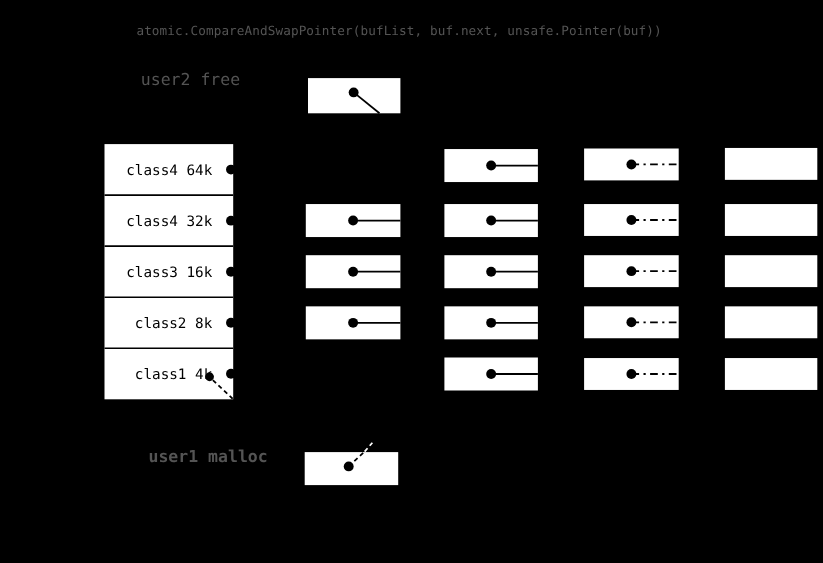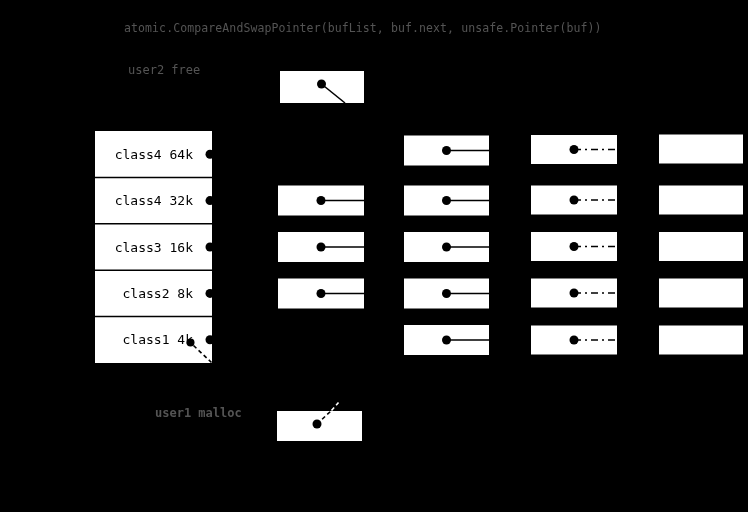--- a/index.html
+++ b/index.html
@@ -1,23 +1,23 @@
 <!DOCTYPE html>
 <html><head>
 <meta charset="utf-8">
 <style>
   html,body{margin:0;padding:0;background:#000;}
   .stage{position:relative;width:748px;height:512px;background:#000;overflow:hidden;
          font-family:"DejaVu Sans Mono","Liberation Mono",monospace;}
   .code{position:absolute;font-size:11.5px;color:#545454;white-space:pre;letter-spacing:0.1px;}
   .code.top{left:88px;top:21px;margin-left:36px;}
   .code.bottom{left:88px;top:479px;}
-  .actor{position:absolute;font-size:12px;color:#545454;white-space:pre;}
+  .actor{position:absolute;font-size:15px;color:#545454;white-space:pre;}
   .actor.free{left:128px;top:63px;}
-  .actor.malloc{left:135px;top:406px;font-weight:bold;margin-left:20px;}
+  .actor.malloc{left:135px;top:406px;font-weight:bold;}
   svg{position:absolute;left:0;top:0;}
   svg text{font-family:"DejaVu Sans Mono","Liberation Mono",monospace;}
 </style>
 </head>
 <body>
 
 <div class="stage">
   <div class="code top">atomic.CompareAndSwapPointer(bufList, buf.next, unsafe.Pointer(buf))</div>
   <div class="actor free">user2 free</div>
   <div class="actor malloc">user1 malloc</div>

